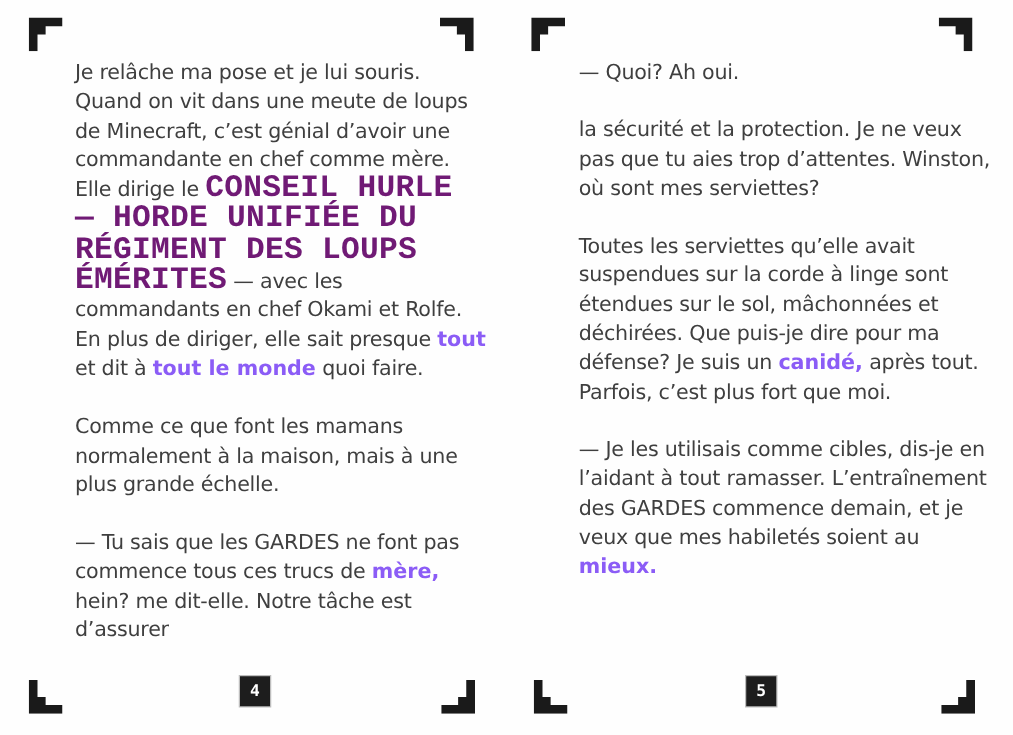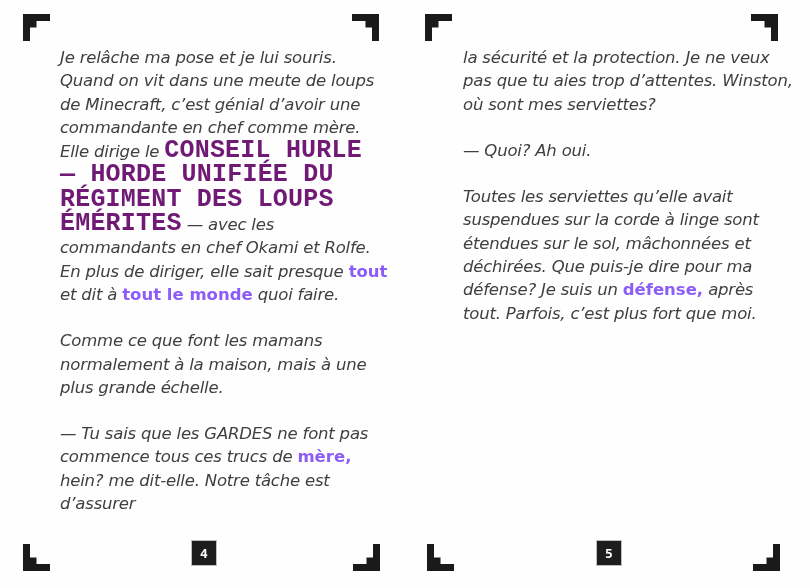--- a/index.html
+++ b/index.html
@@ -39,21 +39,21 @@
     font-size: 16.5px;
     line-height: 23.3px;
     color: #3f3f3f;
     letter-spacing: -0.2px;
   }
   .page-text.left-col  { left: 60px; }
   .page-text.right-col { left: 463px; }
   .page-text p { margin: 0 0 23px 0; }
   .page-text p:last-child { margin-bottom: 0; }
 
-  .run-r { font-weight: normal; font-style: italic; }
+  .run-r { font-weight: normal; }
   .run-b { font-weight: bold; color: #8b5cf6; letter-spacing: 0; }
   .run-c {
     font-weight: bold;
     font-size: 25px;
     line-height: 23.3px;
     color: #701a75;
     letter-spacing: 0.2px;
     font-family: Liberation Mono, monospace;
   }
 
@@ -123,20 +123,21 @@
 
 <div class="page-text left-col">
   <div>
       <p><span class="run-r">Je relâche ma pose et je lui souris. Quand on vit dans une meute de loups de Minecraft, c’est génial d’avoir une commandante en chef comme mère. Elle dirige le </span><span class="run-c">CONSEIL HURLE — HORDE UNIFIÉE DU RÉGIMENT DES LOUPS ÉMÉRITES</span><span class="run-r"> — avec les commandants en chef Okami et Rolfe. En plus de diriger, elle sait presque </span><span class="run-b">tout</span><span class="run-r"> et dit à </span><span class="run-b">tout le monde</span><span class="run-r"> quoi faire.</span></p>
       <p><span class="run-r">Comme ce que font les mamans normalement à la maison, mais à une plus grande échelle.</span></p>
       <p><span class="run-r">— Tu sais que les GARDES ne font pas commence tous ces trucs de </span><span class="run-b">mère,</span><span class="run-r"> hein? me dit-elle. Notre tâche est d’assurer</span></p>
     </div>
 </div>
 <div class="page-text right-col">
   <div>
+      <p><span class="run-r">— Quoi? Ah oui.</span></p>
       <p><span class="run-r">la sécurité et la protection. Je ne veux pas que tu aies trop d’attentes. Winston, où sont mes serviettes?</span></p>
-      <p><span class="run-r">— Quoi? Ah oui.</span></p>
-      <p><span class="run-r">Toutes les serviettes qu’elle avait suspendues sur la corde à linge sont étendues sur le sol, mâchonnées et déchirées. Que puis-je dire pour ma défense? Je suis un </span><span class="run-b">défense,</span><span class="run-r"> après tout. Parfois, c’est plus fort que moi.</span></p>
+      <p><span class="run-r">Toutes les serviettes qu’elle avait suspendues sur la corde à linge sont étendues sur le sol, mâchonnées et déchirées. Que puis-je dire pour ma défense? Je suis un </span><span class="run-b">canidé,</span><span class="run-r"> après tout. Parfois, c’est plus fort que moi.</span></p>
+      <p><span class="run-r">— Je les utilisais comme cibles, dis-je en l’aidant à tout ramasser. L’entraînement des GARDES commence demain, et je veux que mes habiletés soient au </span><span class="run-b">mieux.</span></p>
     </div>
 </div>
 
 <div class="page-num n-left">4</div>
 <div class="page-num n-right">5</div>
 
 </body></html>

